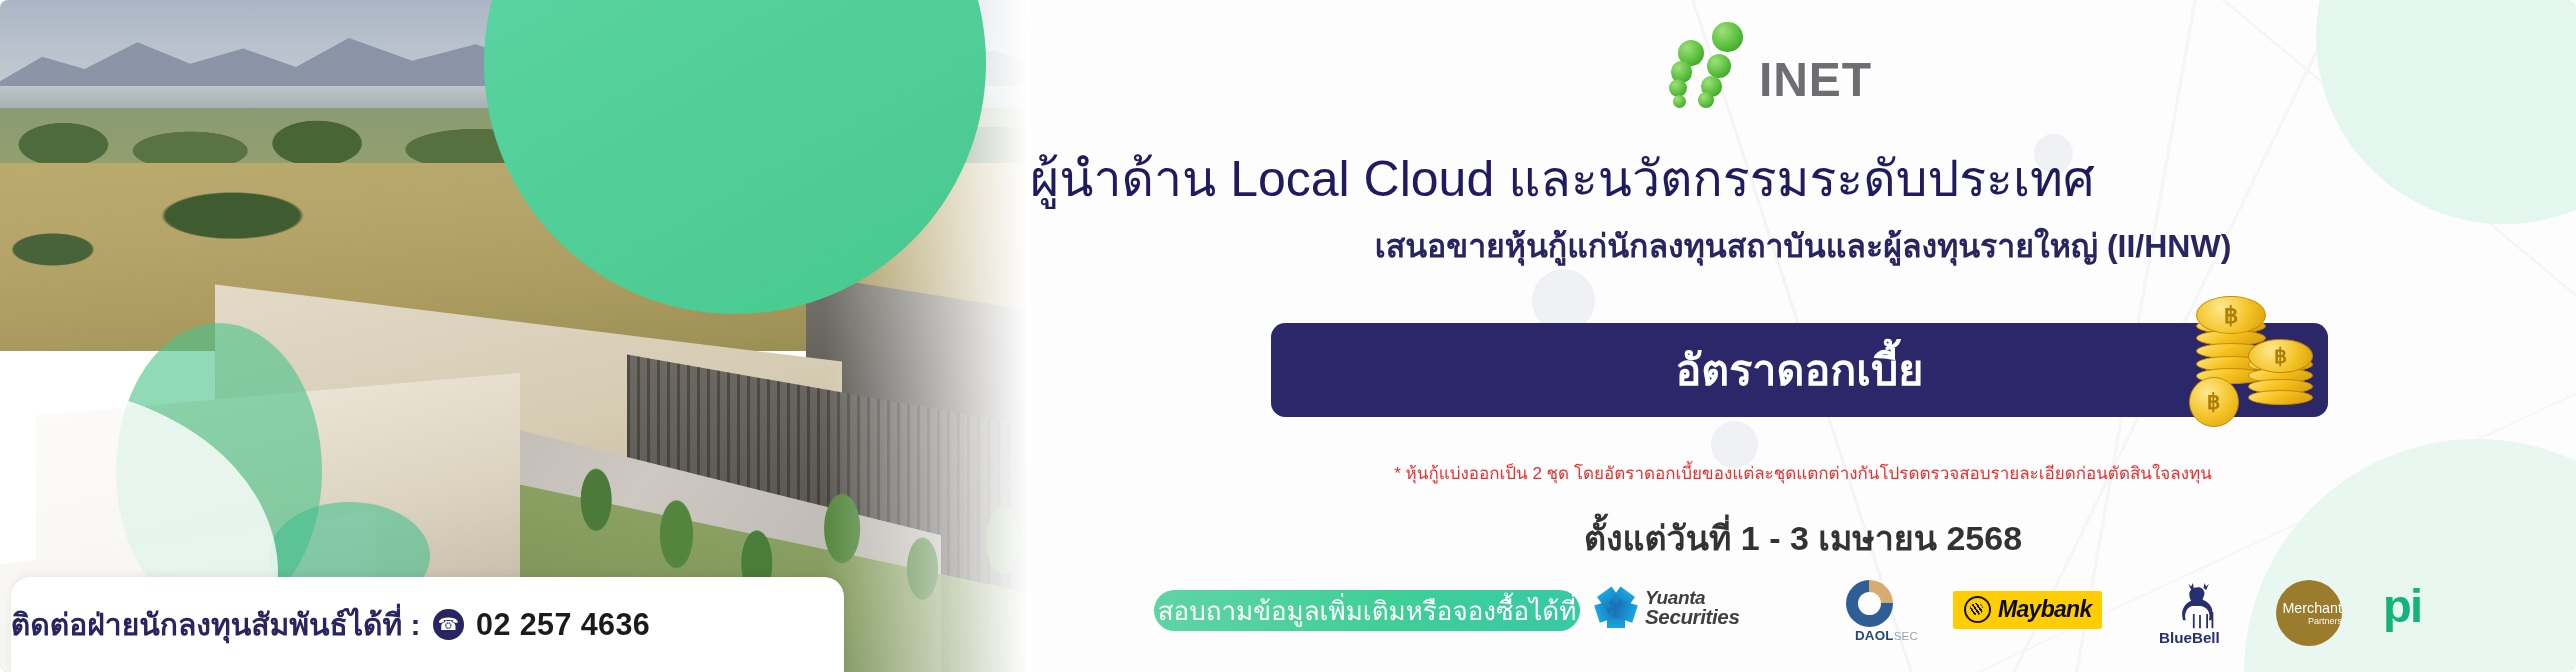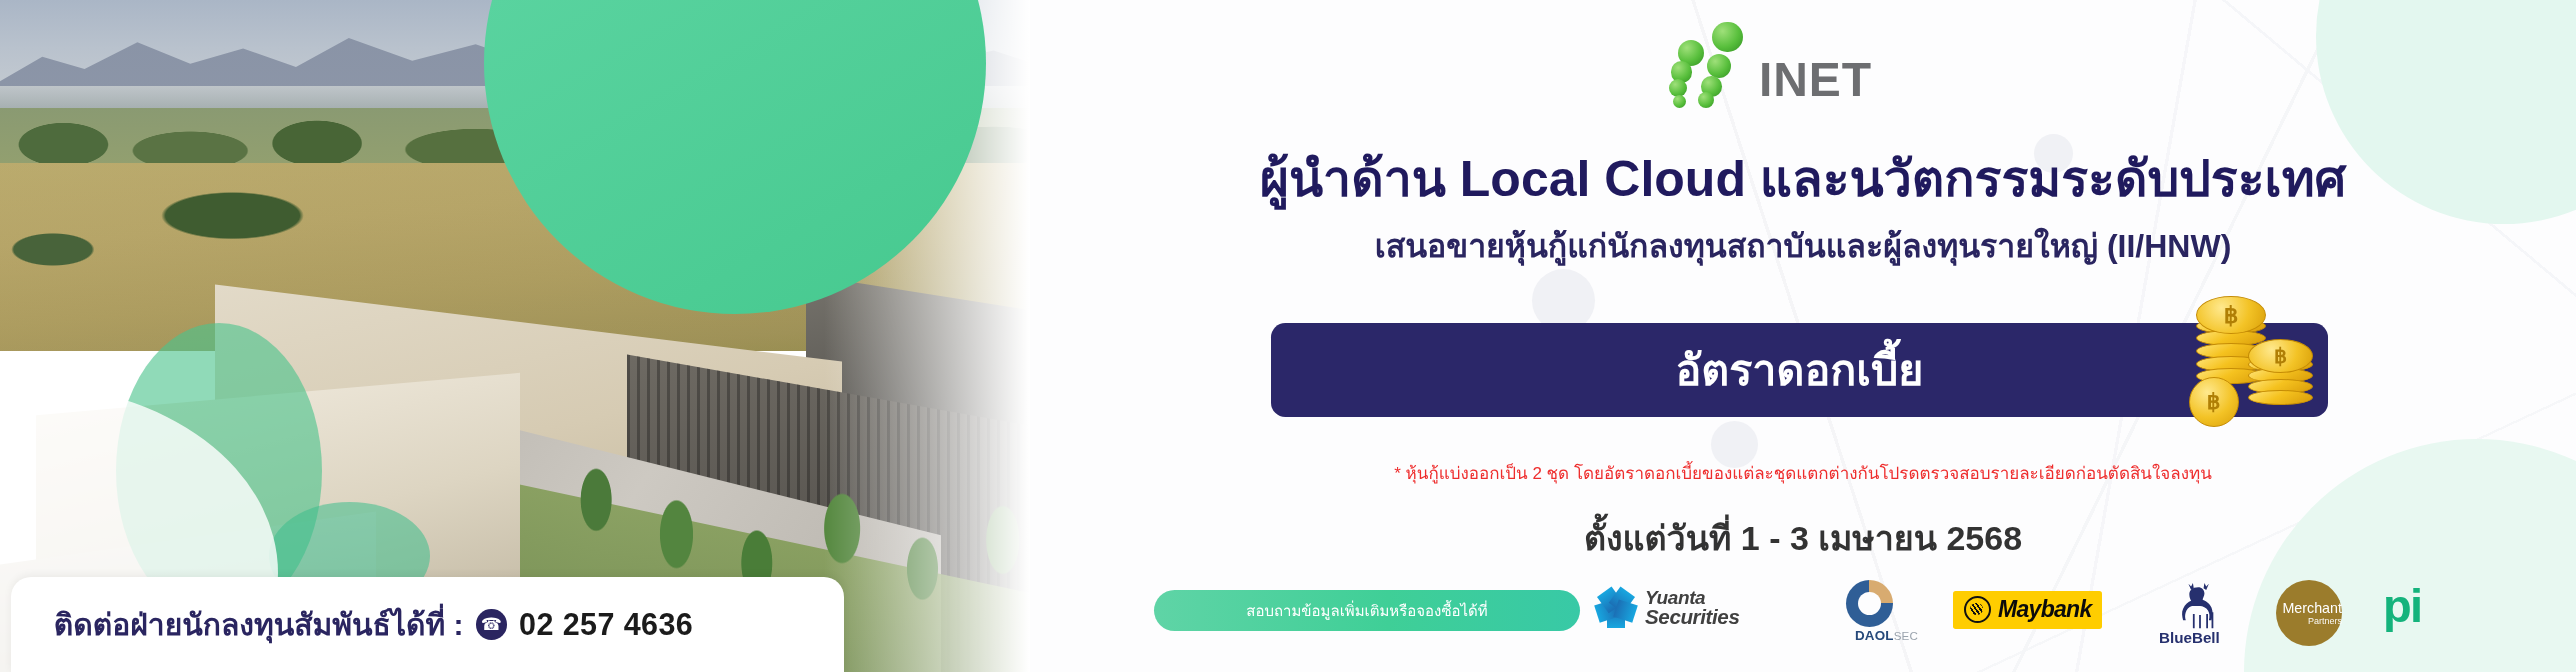--- a/index.html
+++ b/index.html
@@ -1,20 +1,20 @@
 <!DOCTYPE html>
 <html style="font-size:14.3px"><head>
 <meta charset="utf-8">
 <style>
   * { margin:0; padding:0; box-sizing:border-box; }
   html,body { width:2576px; height:672px; overflow:hidden; background:#fff;
               font-family:"Liberation Sans", sans-serif; }
 
   #banner { position:relative; width:2576px; height:672px; overflow:hidden;
-            background:#ffffff; }
+            background:#ffffff;border-radius:8px; }
 
   
   .photo { position:absolute; left:0; top:0; width:1057px; height:672px;
            overflow:hidden; }
   .photo-sky { position:absolute; left:0; top:0; width:100%; height:108px;
        background:linear-gradient(#aab6c6 0%, #b9c2cd 45%, #c7cdd2 100%); }
   .photo-mtn { position:absolute; left:0; top:7.2px; width:100%; height:103px;
        background:
          linear-gradient(160deg, rgba(130,140,160,.85) 0 100%);
        clip-path:polygon(0 72%, 4% 48%, 8% 60%, 13% 34%, 18% 55%, 23% 40%,
@@ -104,22 +104,22 @@
   
   .logo { position:absolute; left:1653px; top:20px; width:287px; height:81px; }
   .logo-dots{ position:absolute; left:7.2px; top:0; width:99px; height:82px; }
   .logo-dots i{ position:absolute; display:block; border-radius:50%;
       background:radial-gradient(circle at 34% 30%, #9fe07a 0%, #58bf3c 55%, #2f8f20 100%); }
   .logo-text{ position:absolute; left:106px; top:32px; font-size:48px;
       font-weight:700; letter-spacing:0.9px; color:#6d6e71;
       font-family:"Liberation Sans", sans-serif; }
 
   
-  .h1 { position:absolute; left:1030px; top:151px; width:1546px; text-align:center;
-        font-size:50px; font-weight:700; color:#201a5e; white-space:nowrap;
+  .h1 { position:absolute; left:1030px; top:151px; width:1546px; text-align:left;
+        font-size:50px; font-weight:400; color:#201a5e; white-space:nowrap;
         line-height:1.15; }
   .h2 { position:absolute; left:1030px; top:220px; width:1546px; text-align:center;
         font-size:32px; font-weight:700; color:#2a2560; white-space:nowrap; }
 
   
   .rate-wrap{ position:absolute; left:1271px; top:323px; width:1057px; height:94px; }
   .rate-box { position:absolute; inset:0; background:#2b2769; border-radius:14.3px; }
   .rate-inner{ position:absolute; inset:0; display:flex; align-items:center;
                justify-content:center; gap:37px; }
   .rate-label{ font-size:43px; font-weight:700; color:#ffffff; }
@@ -136,21 +136,21 @@
   
   .note { position:absolute; left:1030px; top:459px; width:1546px; text-align:center;
           font-size:17px; color:#ee2d2d; white-space:nowrap; font-weight:500; }
   .date { position:absolute; left:1030px; top:511px; width:1546px; text-align:center;
           font-size:34px; font-weight:700; color:#333333; white-space:nowrap; }
 
   
   .cta { position:absolute; left:1154px; top:590px; width:426px; height:41px;
          border-radius:20.6px; display:flex; align-items:center; justify-content:center;
          background:linear-gradient(90deg,#5fd4a6 0%, #3fcf97 55%, #38c9a6 100%);
-         color:#ffffff; font-size:15px; font-weight:400; }
+         color:#ffffff; font-size:26px; font-weight:400; }
 
   .partners{ position:absolute; left:1595px; top:573px; width:896px; height:81px; }
   .plogo { position:absolute; display:flex; align-items:center; }
 
   .yuanta-star{ position:relative; width:41px; height:41px; }
   .yuanta-star i{ position:absolute; left:50%; top:50%; width:18px; height:20px;
       background:linear-gradient(#1b6fb5,#18a7e0); transform-origin:50% 0%; }
   .yuanta-txt{ margin-left:9px; line-height:1.0; font-style:italic;
       font-weight:700; color:#404040; font-family:"Liberation Sans", sans-serif; }
   .yuanta-txt .l1{ font-size:19px; display:block; letter-spacing:-0.4px; }
@@ -184,21 +184,21 @@
   .merchant .m1{ font-size:14.3px; font-weight:400; line-height:1.05; }
   .merchant .m2{ font-size:9px; font-weight:400; opacity:.95; }
 
   .pi-txt{ font-size:47px; font-weight:700; color:#15b37c; letter-spacing:-1.8px;
            line-height:.8; }
 
   
   .contact{ position:absolute; left:10.8px; top:577px; width:833px; height:95px;
             background:#ffffff; border-top-right-radius:20px;
             border-top-left-radius:20px; display:flex; align-items:center;
-            padding-left:43px; gap:12.5px; box-shadow:0 -1.8px 9px rgba(0,0,0,.06); }
+            gap:12.5px; box-shadow:0 -1.8px 9px rgba(0,0,0,.06); }
   .contact-label{ font-size:30px; font-weight:700; color:#2a2560; }
   .phone-ic{ width:30.5px; height:30.5px; border-radius:50%; background:#2a2560;
              display:flex; align-items:center; justify-content:center;
              color:#fff; font-size:17px; }
   .contact-num{ font-size:30.5px; font-weight:700; color:#1b1b1b; letter-spacing:0.4px; }
 </style>
 </head>
 <body>
 
 <div id="banner">

